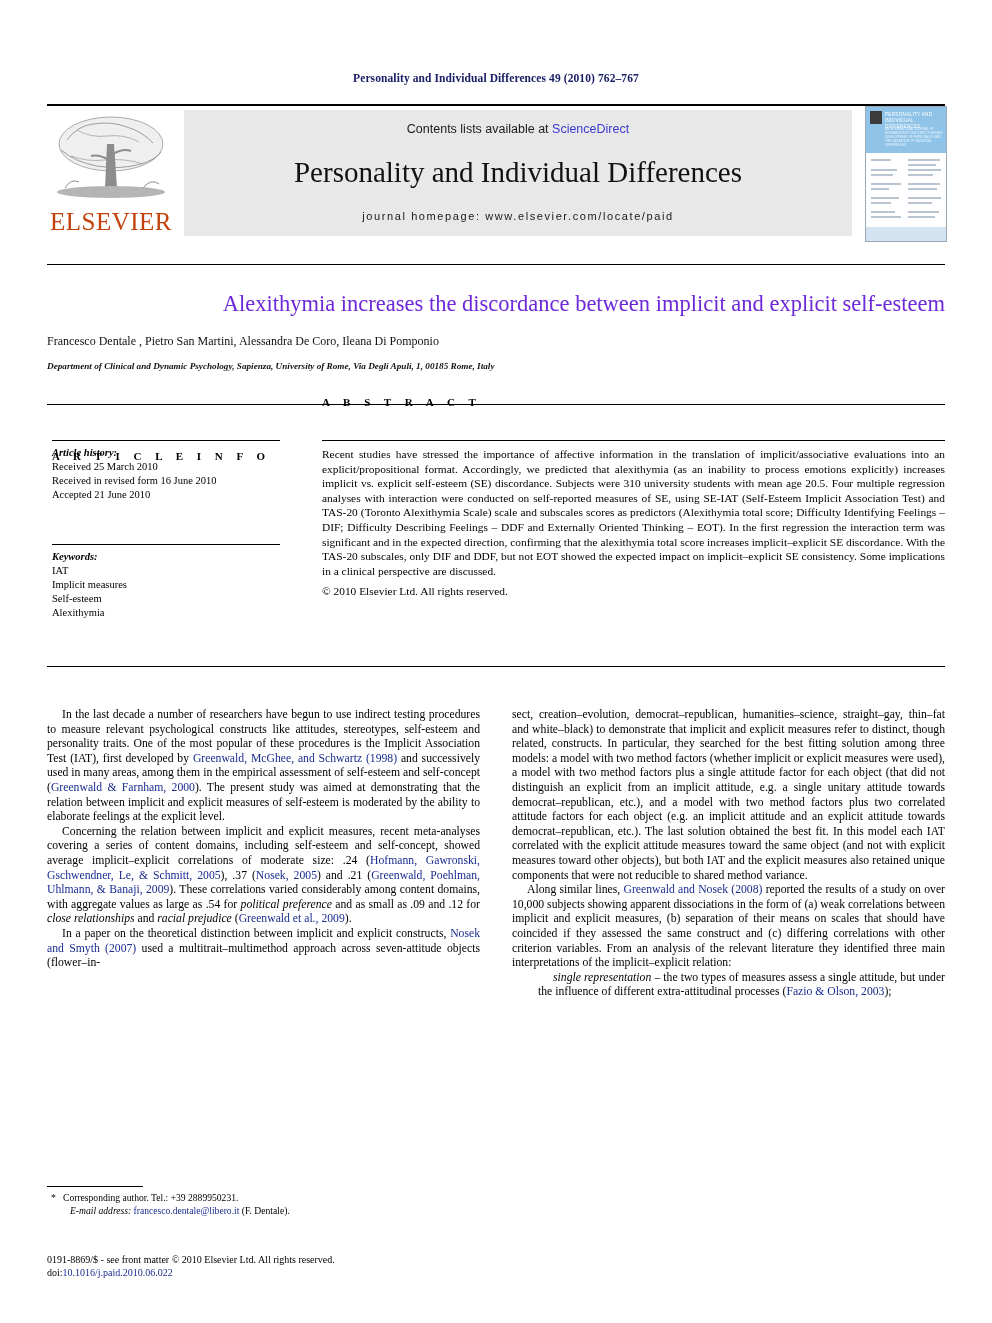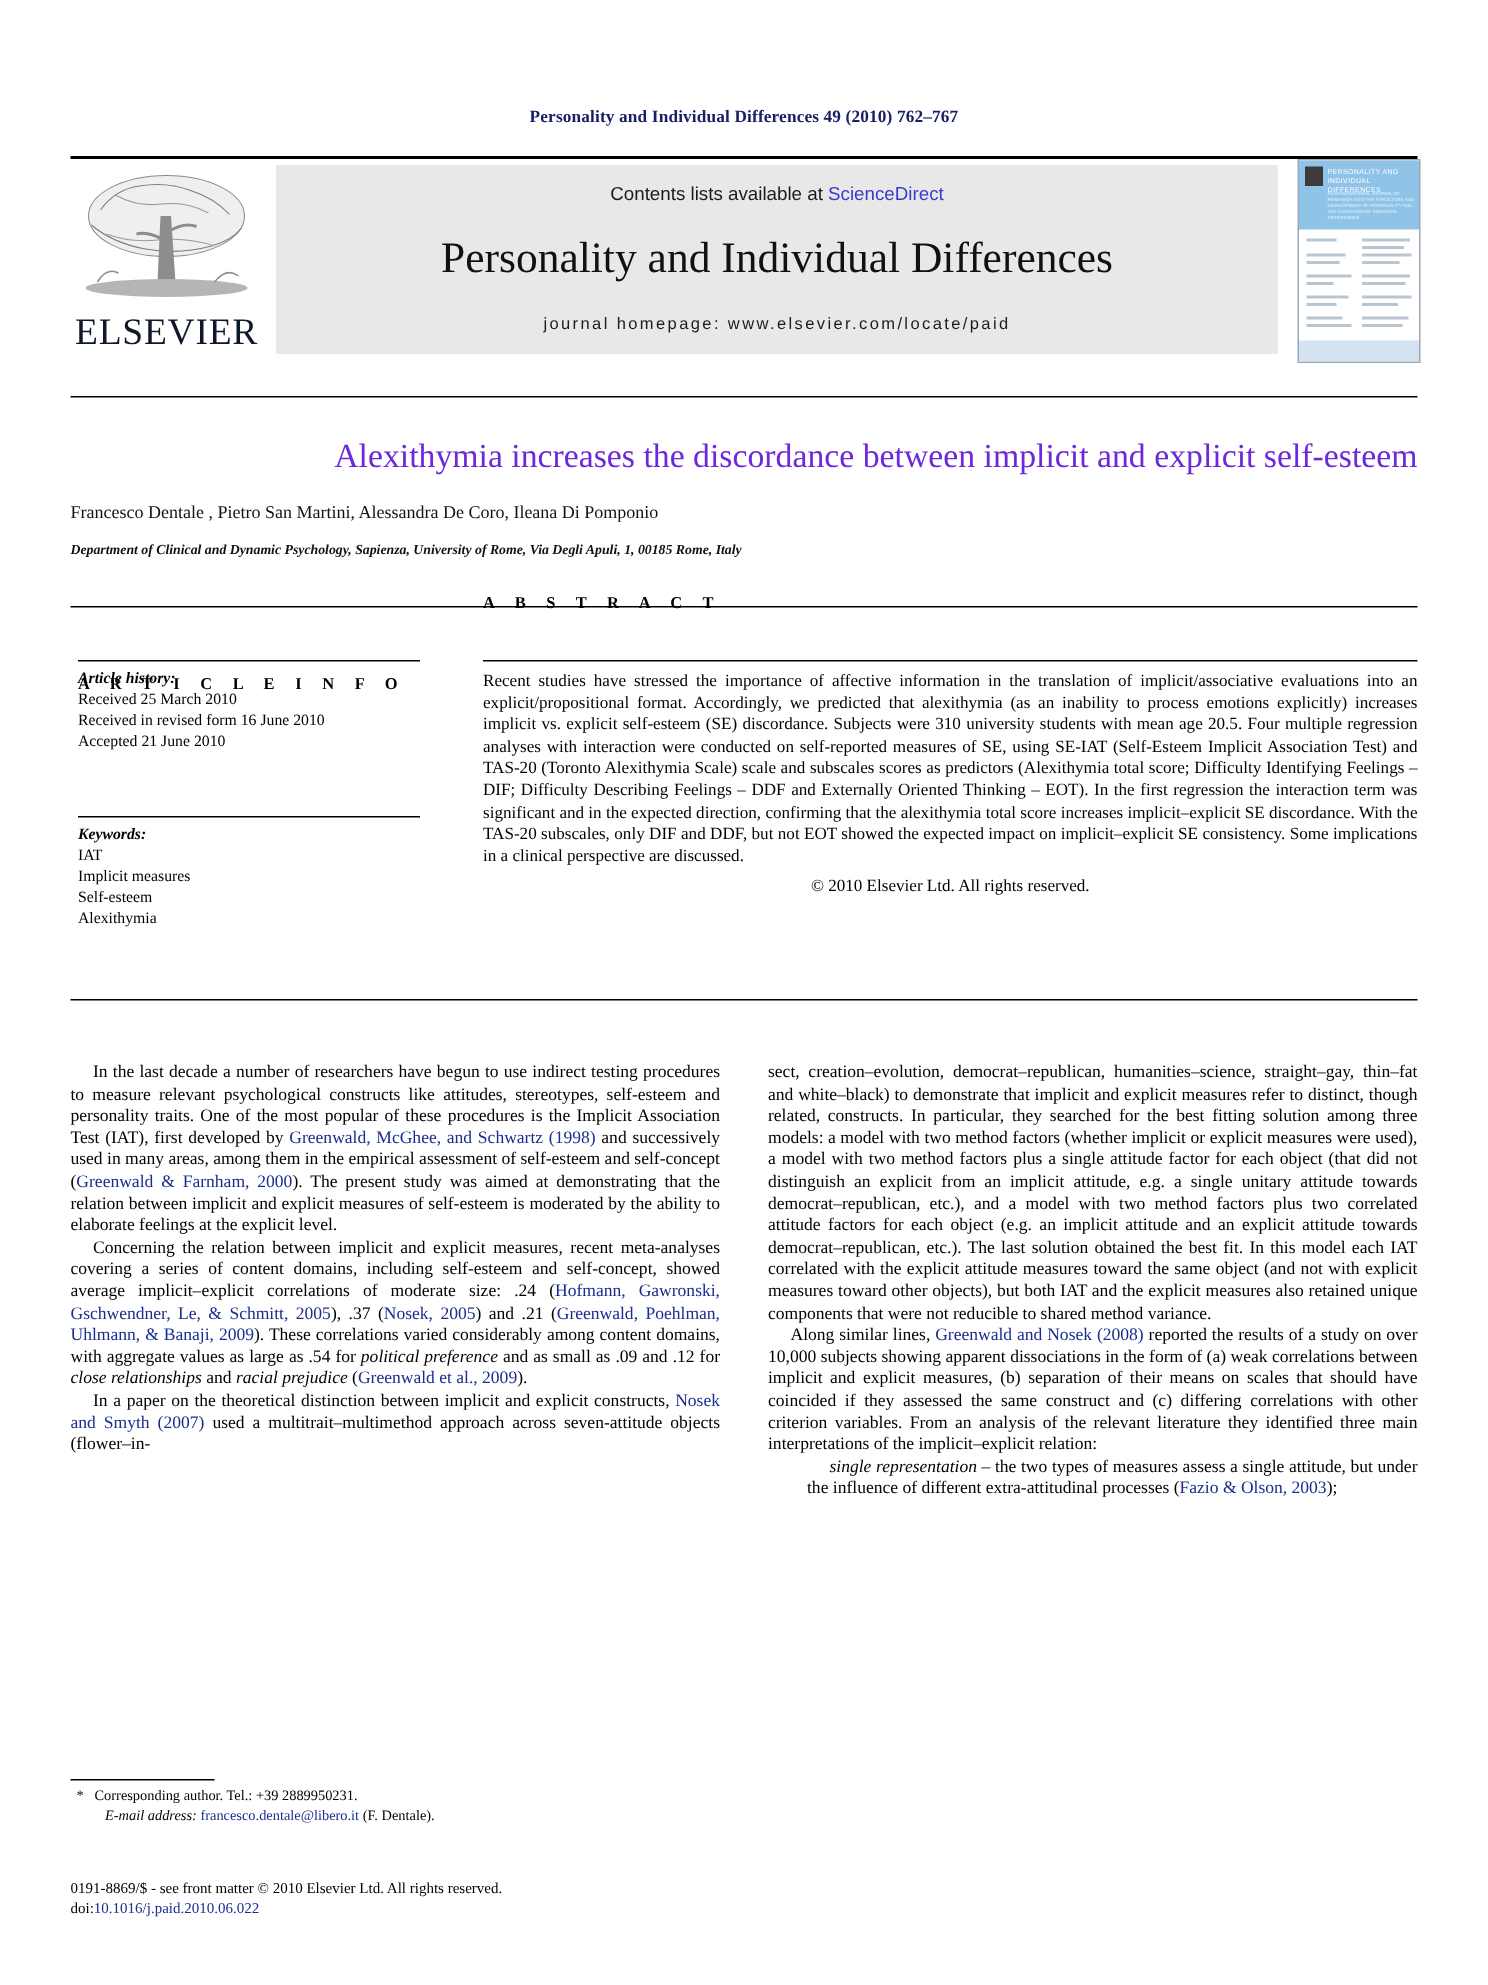--- a/index.html
+++ b/index.html
@@ -52,21 +52,21 @@
   }
   .tree-svg { display: block; }
   .elsevier-word {
     position: absolute;
     left: 3px; bottom: 2px;
     width: 122px;
     text-align: center;
     font-family: "Liberation Serif", serif;
     font-size: 25px;
     letter-spacing: 0.5px;
-    color: #0f172a;
+    color: #c2410c;
     line-height: 1;
   }
   .journal-band {
     position: absolute;
     left: 137px; top: 4px;
     width: 668px;
     height: 126px;
     background: #e8e8e8;
   }
   .contents-line {
@@ -254,21 +254,21 @@
     font-family: "Liberation Serif", serif;
     font-size: 11.4px;
     line-height: 14.6px;
     text-align: justify;
     color: #000;
   }
   .abs-copy {
     font-family: "Liberation Serif", serif;
     font-size: 11.4px;
     line-height: 16px;
-    text-align: center;
+    text-align: left;
     margin-top: 5px;
   }
   .info-rule-bot {
     position: absolute;
     left: 47px; top: 666px;
     width: 898px;
     border-top: 1px solid #000;
   }
 
   

